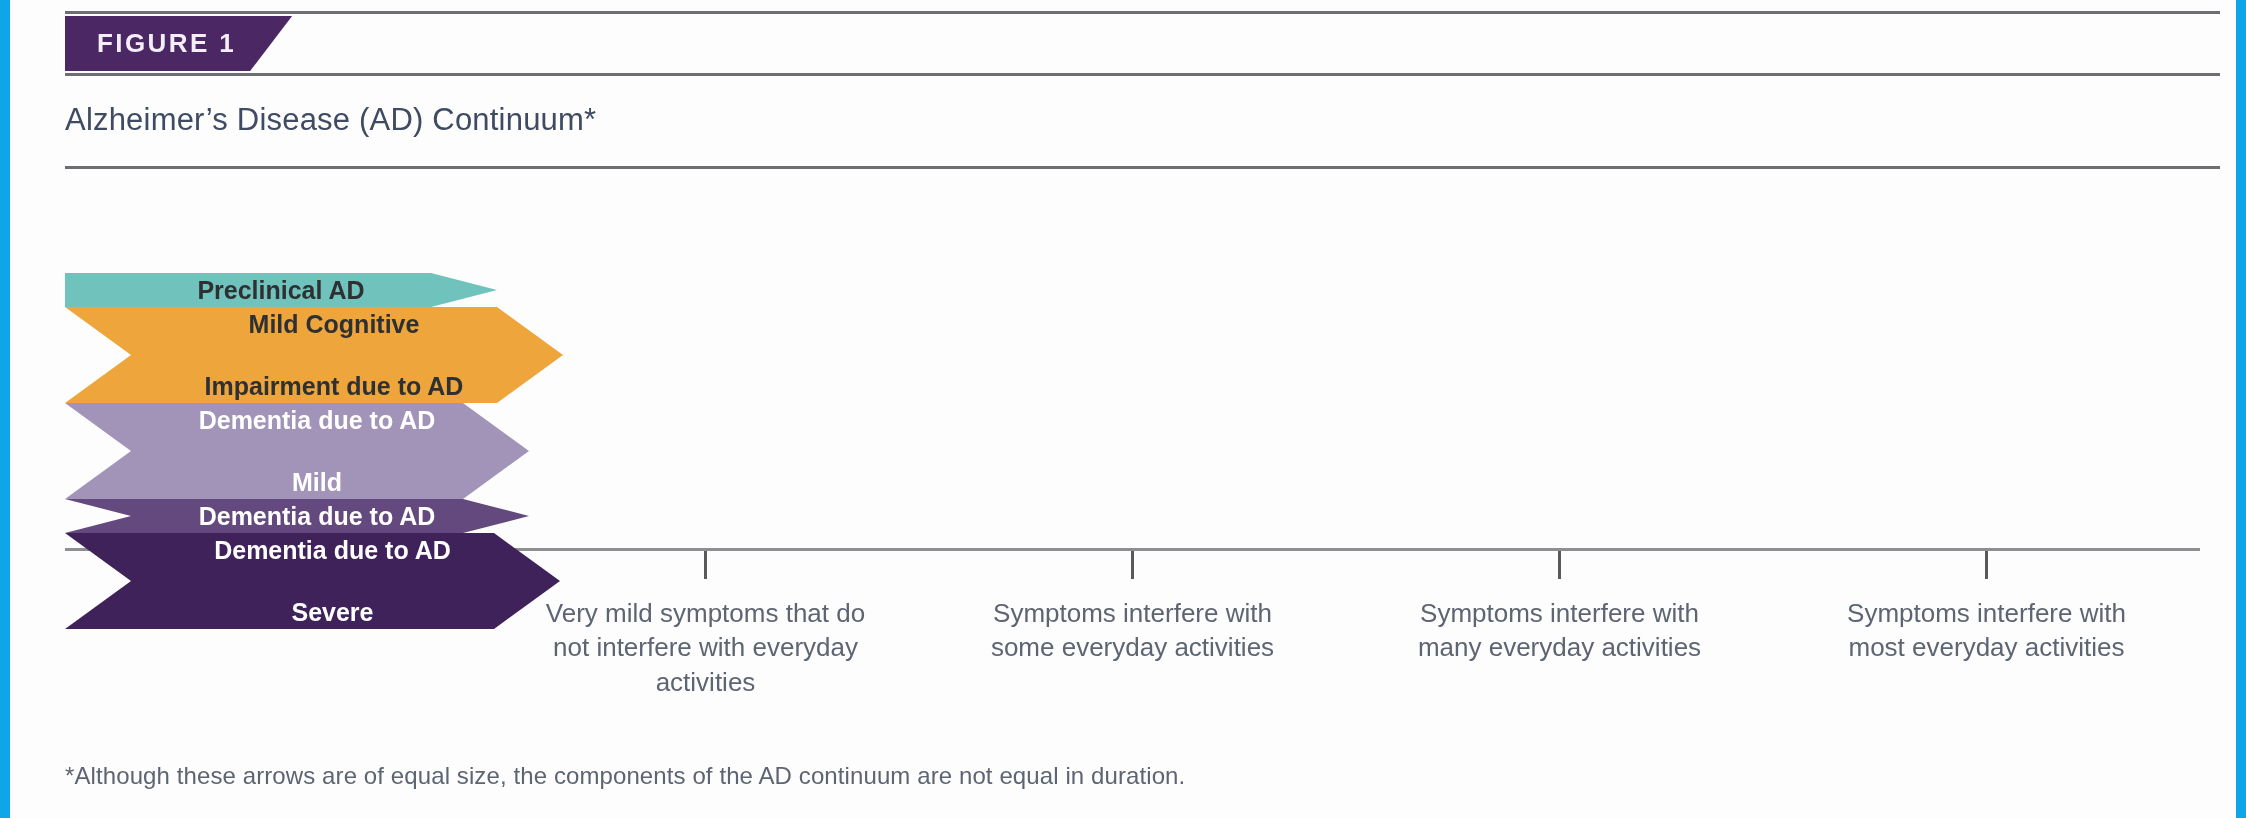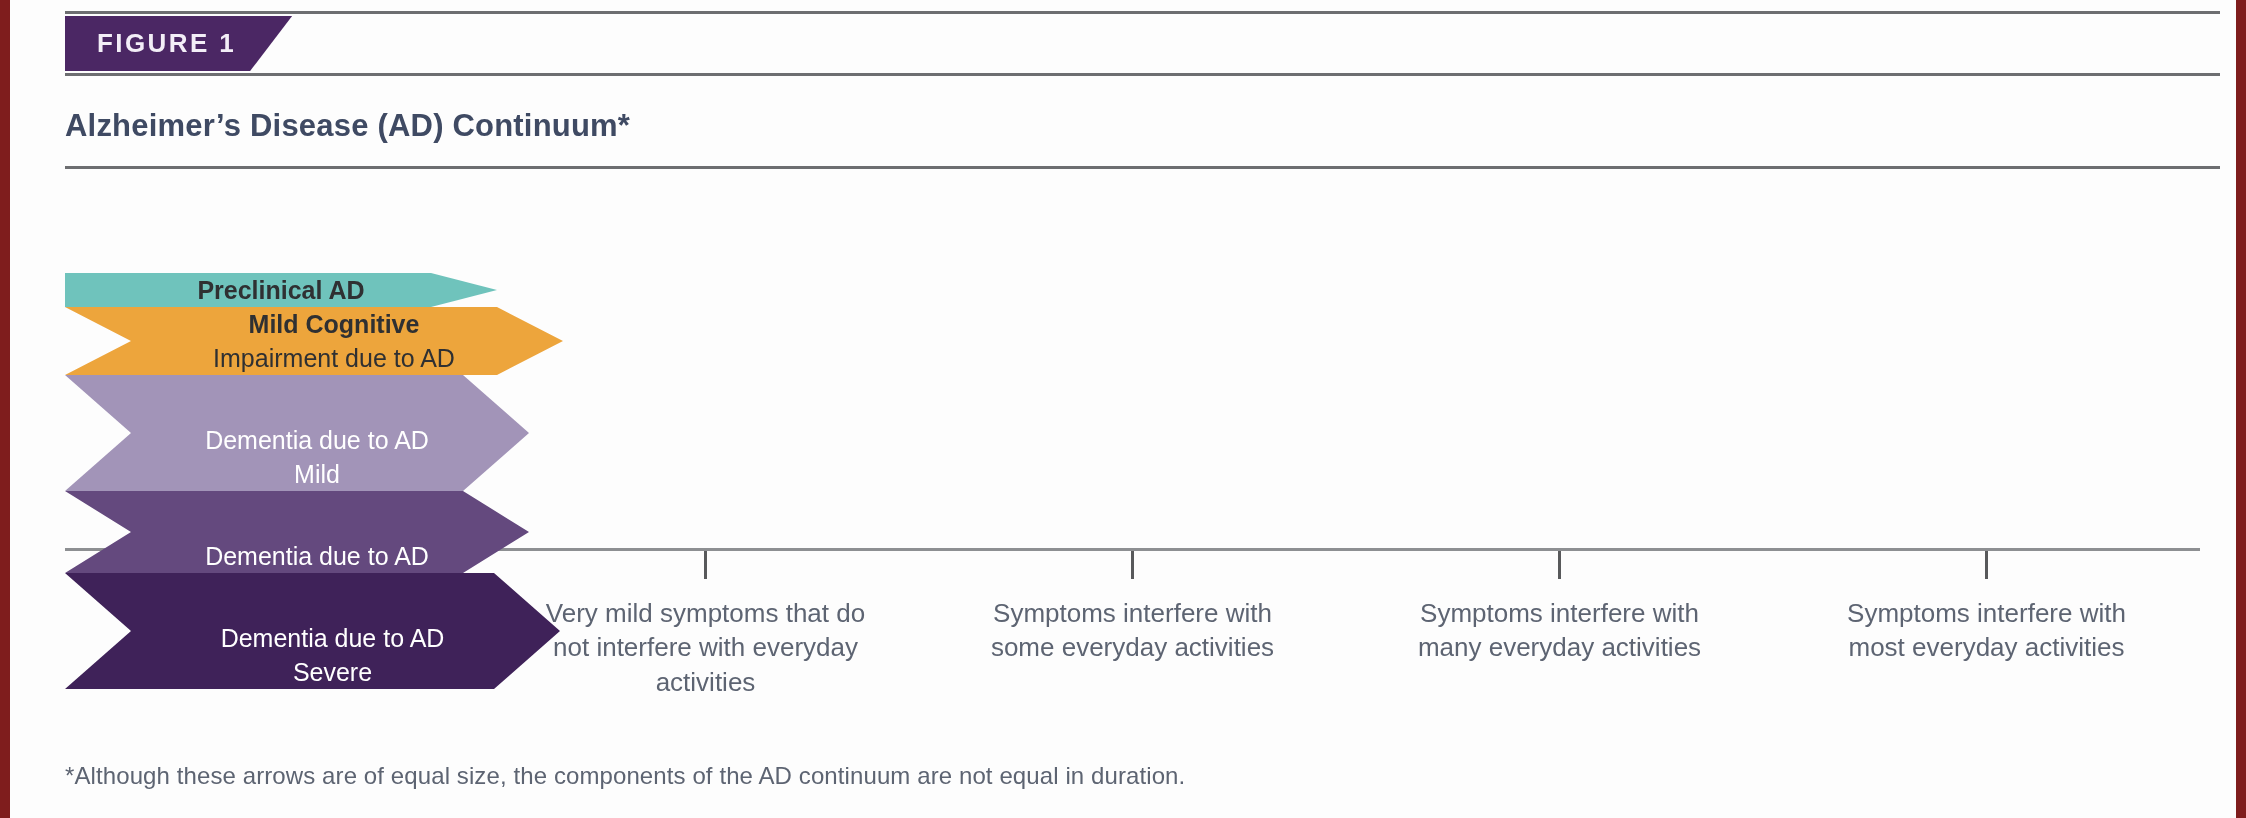--- a/index.html
+++ b/index.html
@@ -13,21 +13,21 @@
     font-family: "Liberation Sans", sans-serif;
     -webkit-font-smoothing: antialiased;
     position: relative;
     overflow: hidden;
   }
 
   
   .page {
     position: absolute;
     inset: 0;
-    background: #7f1d1d;
+    background: #0ea5e9;
   }
   .paper {
     position: absolute;
     left: 10px;
     top: 0;
     width: 2226px;
     height: 818px;
     background: #fdfdfd;
   }
 
@@ -56,23 +56,23 @@
     font-size: 26px;
     font-weight: bold;
     letter-spacing: 2.4px;
     clip-path: polygon(0 0, 100% 0, calc(100% - 42px) 100%, 0 100%);
     box-sizing: border-box;
   }
 
   .figure-title {
     position: absolute;
     left: 55px;
-    top: 108px;
+    top: 102px;
     font-size: 31px;
-    font-weight: bold;
+    font-weight: normal;
     color: #3f4a63;
     letter-spacing: 0.2px;
     white-space: nowrap;
   }
 
   
   .continuum {
     position: absolute;
     left: 55px;
     top: 273px;
@@ -87,22 +87,22 @@
     display: flex;
     flex-direction: column;
     align-items: center;
     justify-content: center;
     text-align: center;
     font-size: 25px;
     line-height: 1.36;
     box-sizing: border-box;
   }
   .seg .l1 { font-weight: bold; }
-  .seg .l2 { font-weight: normal; }
-  .seg.muted-first .l1 { font-weight: normal; margin-top: 48px; }
+  .seg .l2 { font-weight: bold; margin-top: 28px; }
+  .seg.muted-first .l1 { font-weight: bold; }
 
   
   .seg-0 {
     width: 432px;
     margin-right: -66px;
     clip-path: polygon(0 0, calc(100% - 66px) 0, 100% 50%, calc(100% - 66px) 100%, 0 100%);
     z-index: 5;
   }
   .seg-1 {
     width: 498px;

